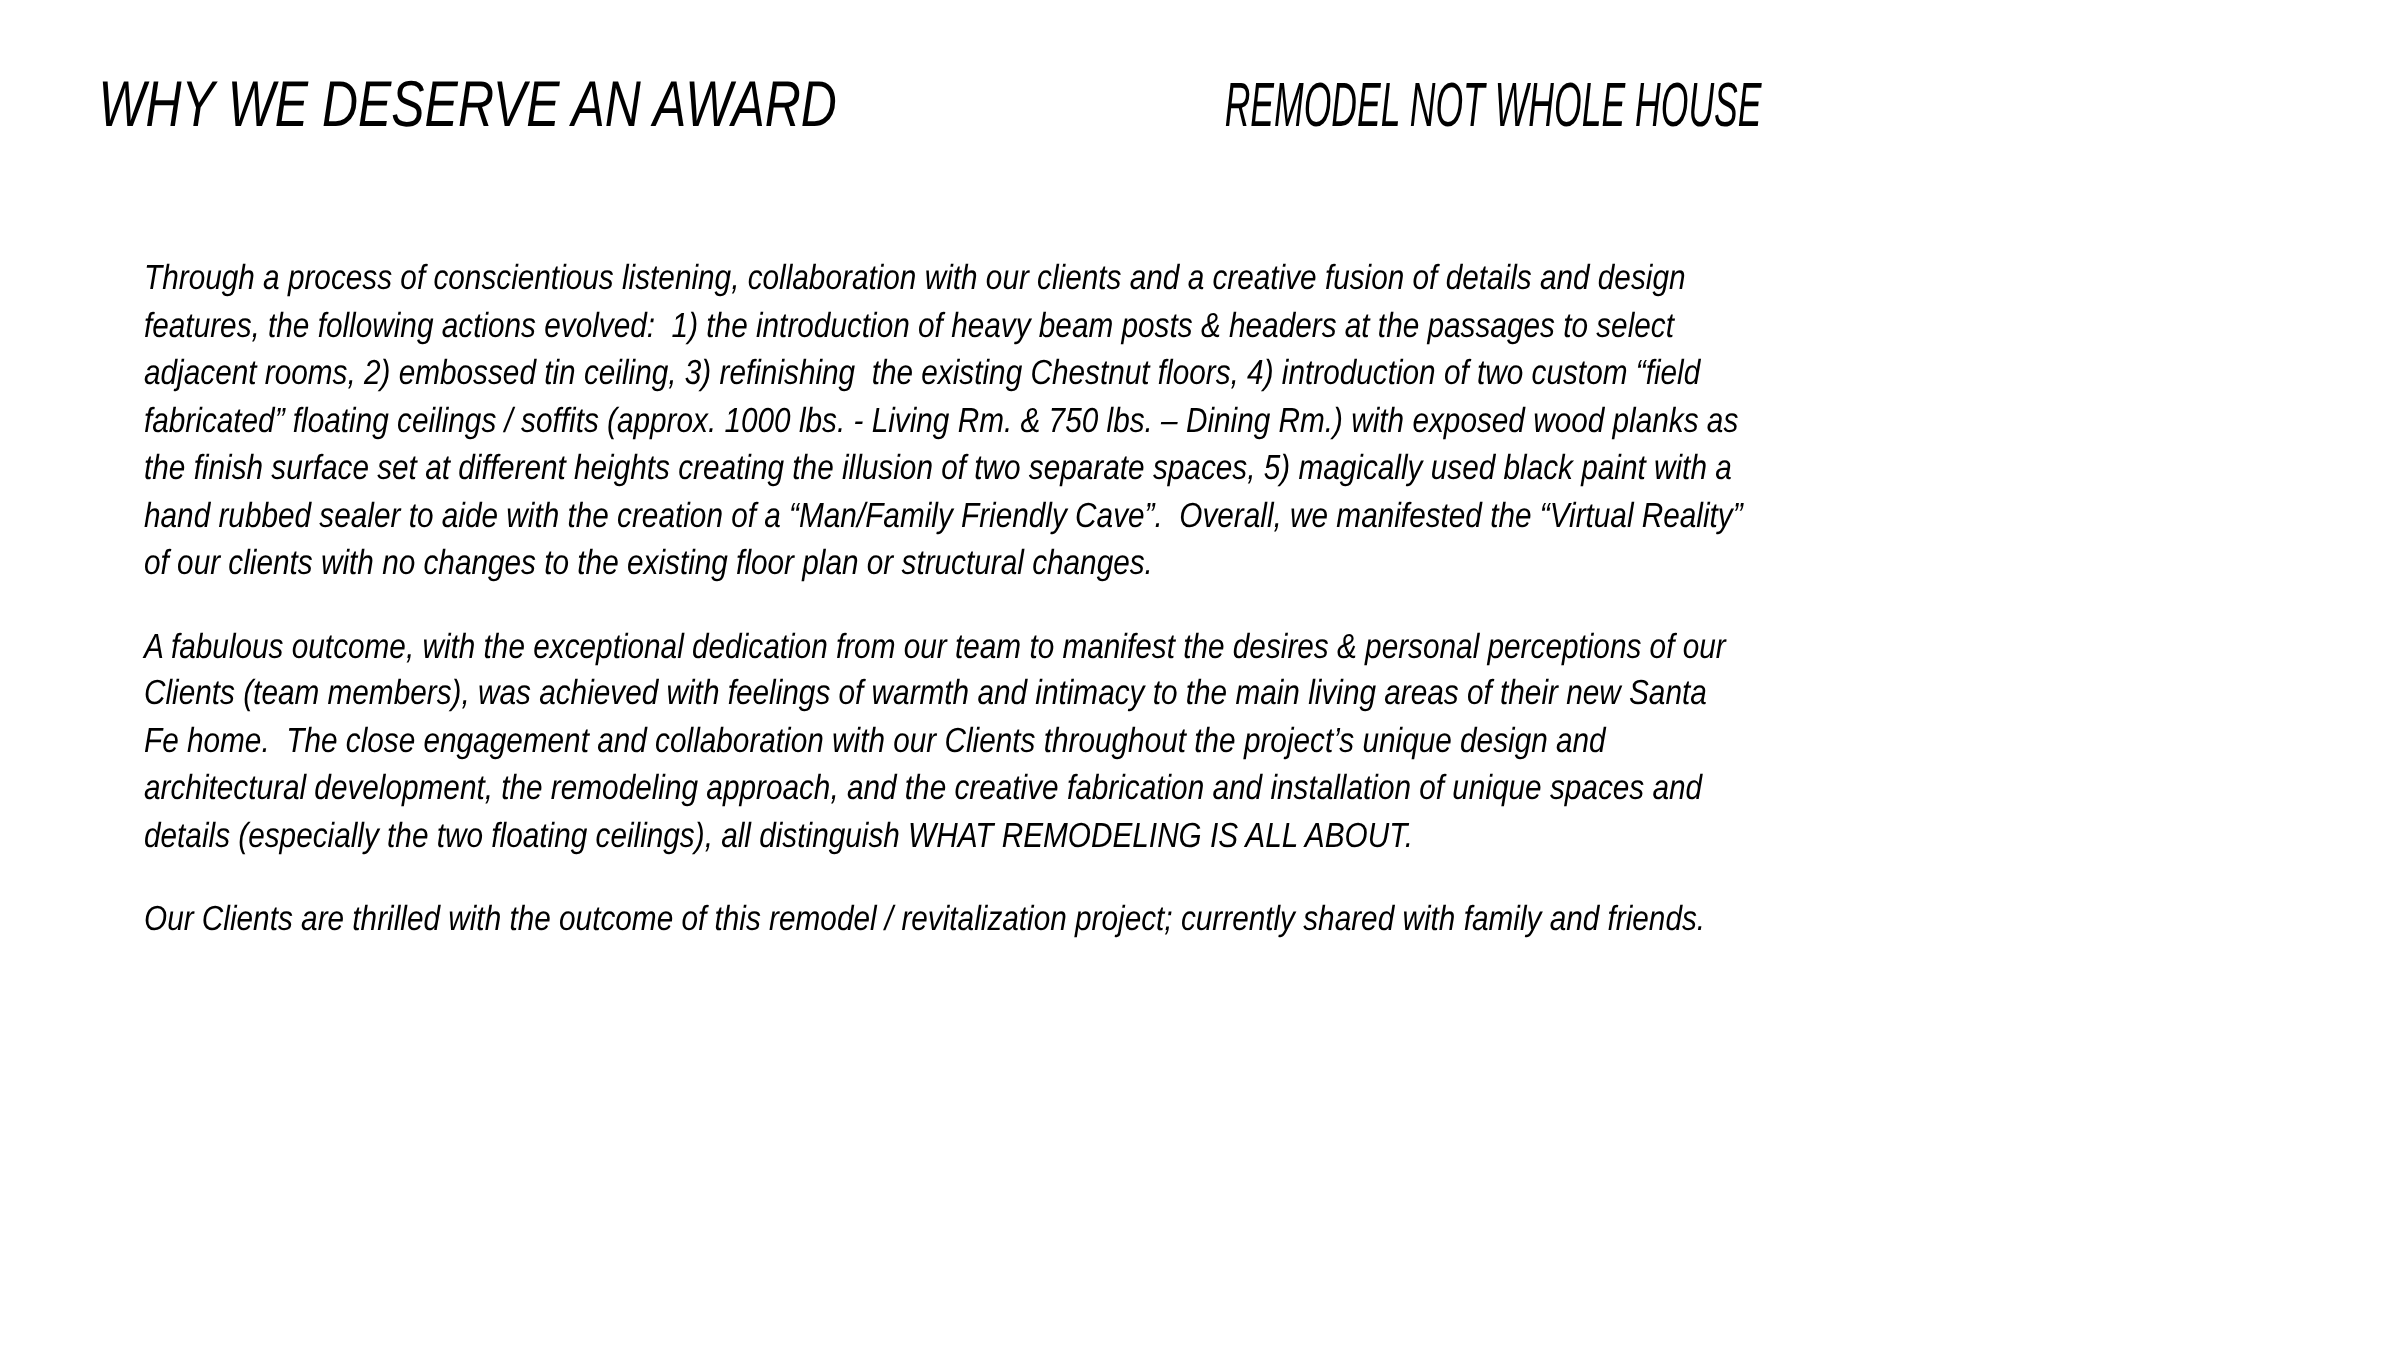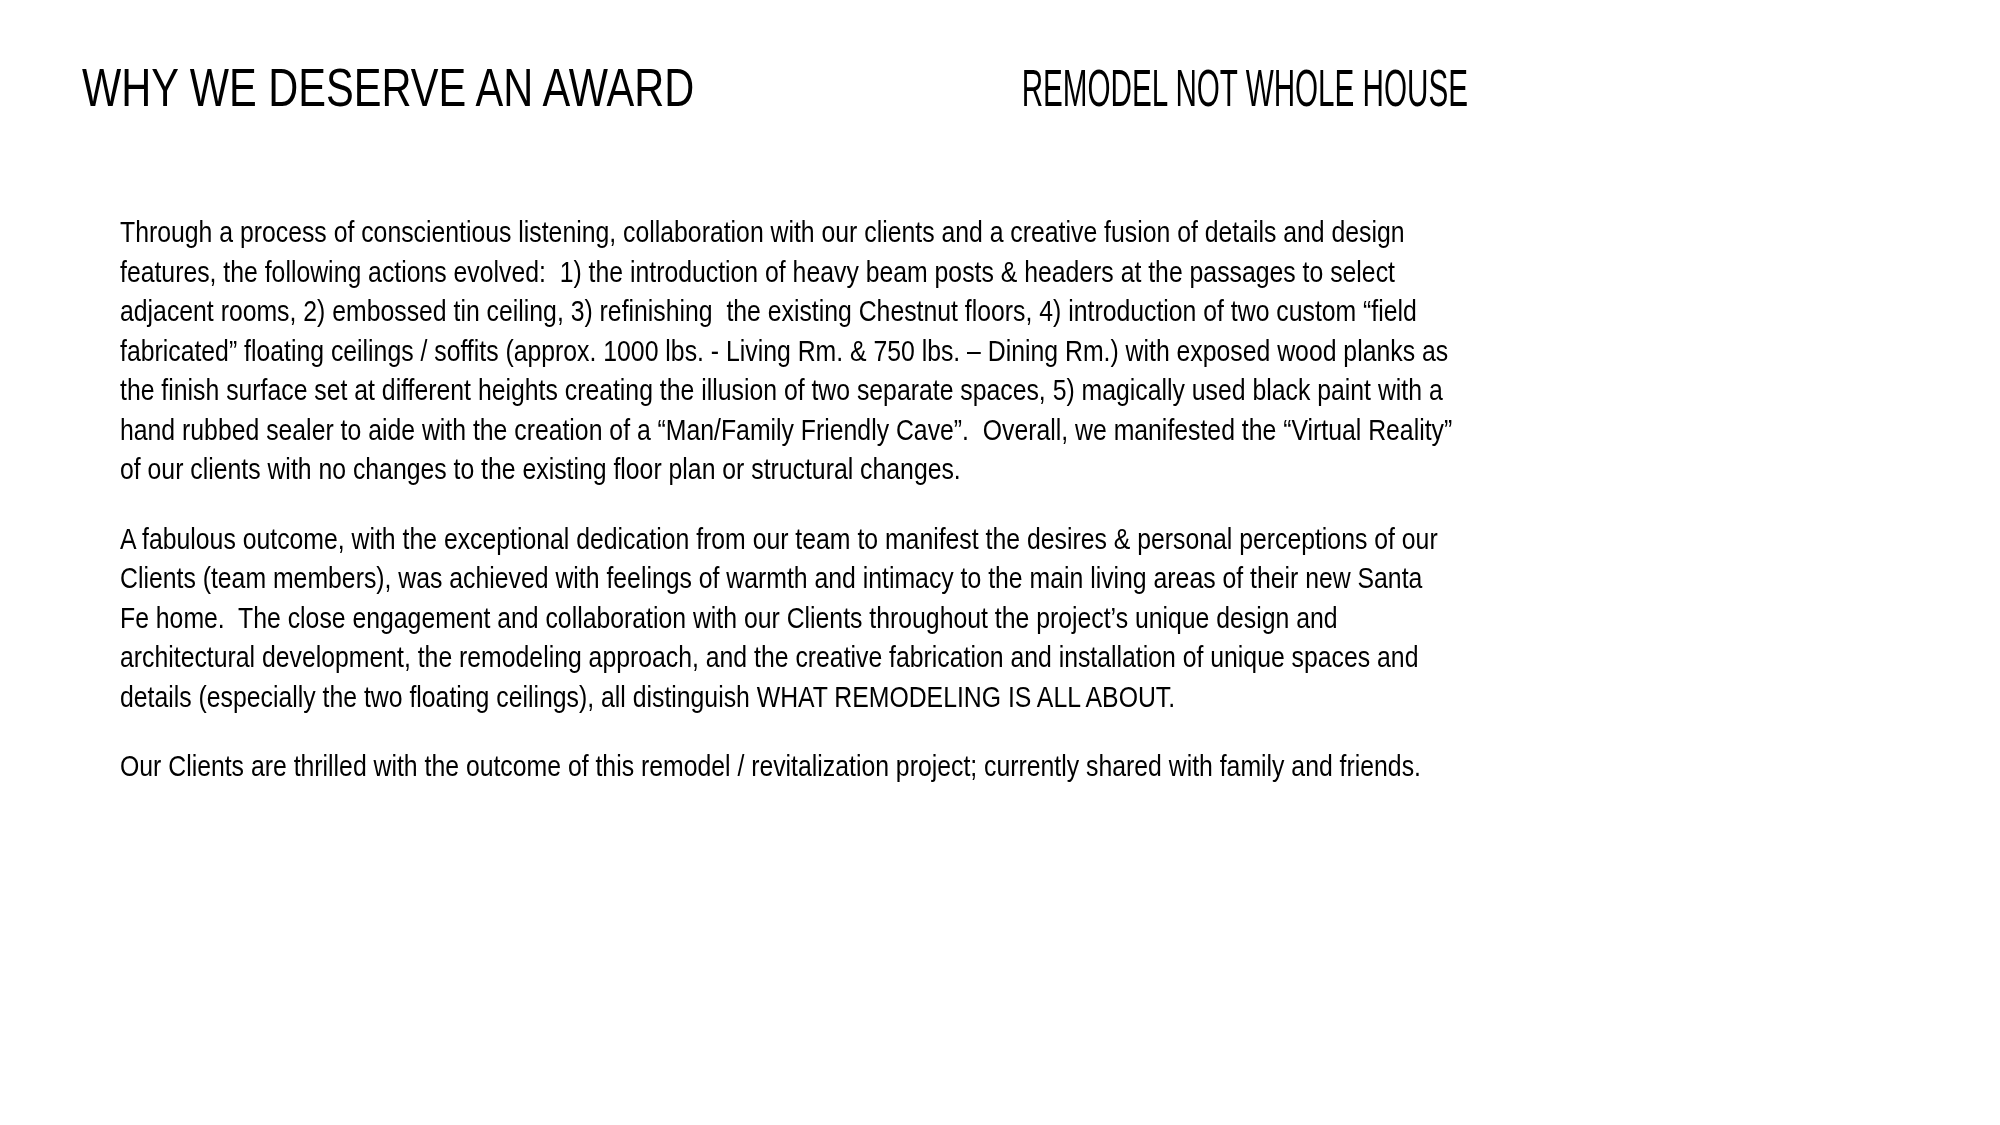--- a/index.html
+++ b/index.html
@@ -12,20 +12,21 @@
     background: #ffffff;
     font-family: "Liberation Sans", sans-serif;
     color: #000000;
   }
   .slide {
     position: relative;
     width: 2000px;
     height: 1041px;
     background: #ffffff;
     overflow: hidden;
+    font-style: italic;
   }
   
   .title-left {
     position: absolute;
     left: 82px;
     top: 58px;
     font-size: 54px;
     line-height: 58px;
     white-space: nowrap;
     letter-spacing: 0px;

